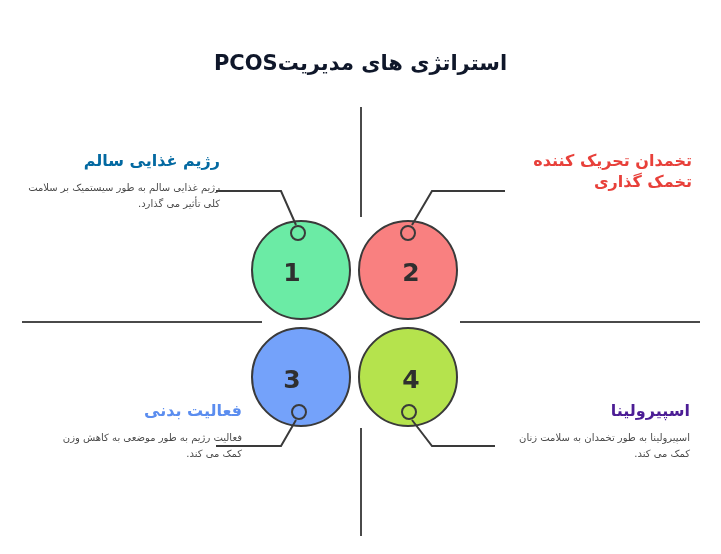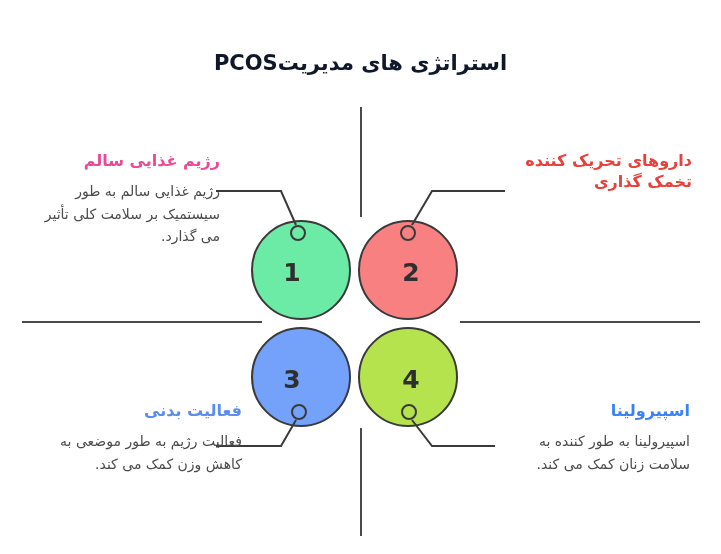--- a/index.html
+++ b/index.html
@@ -97,34 +97,34 @@
     direction: rtl;
     z-index: 9;
   }
   .quad .heading {
     font-size: 16px;
     font-weight: bold;
     line-height: 1.32;
     margin-bottom: 9px;
   }
   .quad .body {
-    font-size: 14px;
+    font-size: 10px;
     color: #4b4b4b;
     line-height: 1.62;
   }
 
   #quad-tl { left: 28px;  top: 150px; width: 192px; text-align: right; }
   #quad-tr { left: 492px; top: 150px; width: 200px; text-align: right; }
   #quad-bl { left: 40px;  top: 400px; width: 184px; text-align: right; margin-left: 18px; }
   #quad-br { left: 500px; top: 400px; width: 190px; text-align: right; }
 
-  #quad-tl .heading { color: #ec4899; }
+  #quad-tl .heading { color: #0369a1; }
   #quad-tr .heading { color: #E8403A; }
   #quad-bl .heading { color: #5B8DEF; }
-  #quad-br .heading { color: #3b82f6; }
+  #quad-br .heading { color: #4c1d95; }
 </style>
 </head>
 <body>
 
 <div id="stage">
 
   <div class="title">استراتژی های مدیریتPCOS</div>
 
   <div class="divider h" id="divider-left"></div>
   <div class="divider h" id="divider-right"></div>
@@ -158,26 +158,26 @@
     <polyline points="495,446 432,446 412,420" fill="none" stroke="#3a3a3a" stroke-width="2"></polyline>
     <circle cx="409" cy="412" r="7" fill="none" stroke="#3a3a3a" stroke-width="2"></circle>
   </svg>
 
   <div class="quad" id="quad-tl">
     <div class="heading">رژیم غذایی سالم</div>
     <div class="body">رژیم غذایی سالم به طور سیستمیک بر سلامت کلی تأثیر می گذارد.</div>
   </div>
 
   <div class="quad" id="quad-tr">
-    <div class="heading">داروهای تحریک کننده تخمک گذاری</div>
+    <div class="heading">تخمدان تحریک کننده تخمک گذاری</div>
   </div>
 
   <div class="quad" id="quad-bl">
     <div class="heading">فعالیت بدنی</div>
     <div class="body">فعالیت رژیم به طور موضعی به کاهش وزن کمک می کند.</div>
   </div>
 
   <div class="quad" id="quad-br">
     <div class="heading">اسپیرولینا</div>
-    <div class="body">اسپیرولینا به طور کننده به سلامت زنان کمک می کند.</div>
+    <div class="body">اسپیرولینا به طور تخمدان به سلامت زنان کمک می کند.</div>
   </div>
 
 </div>
 
 </body></html>

